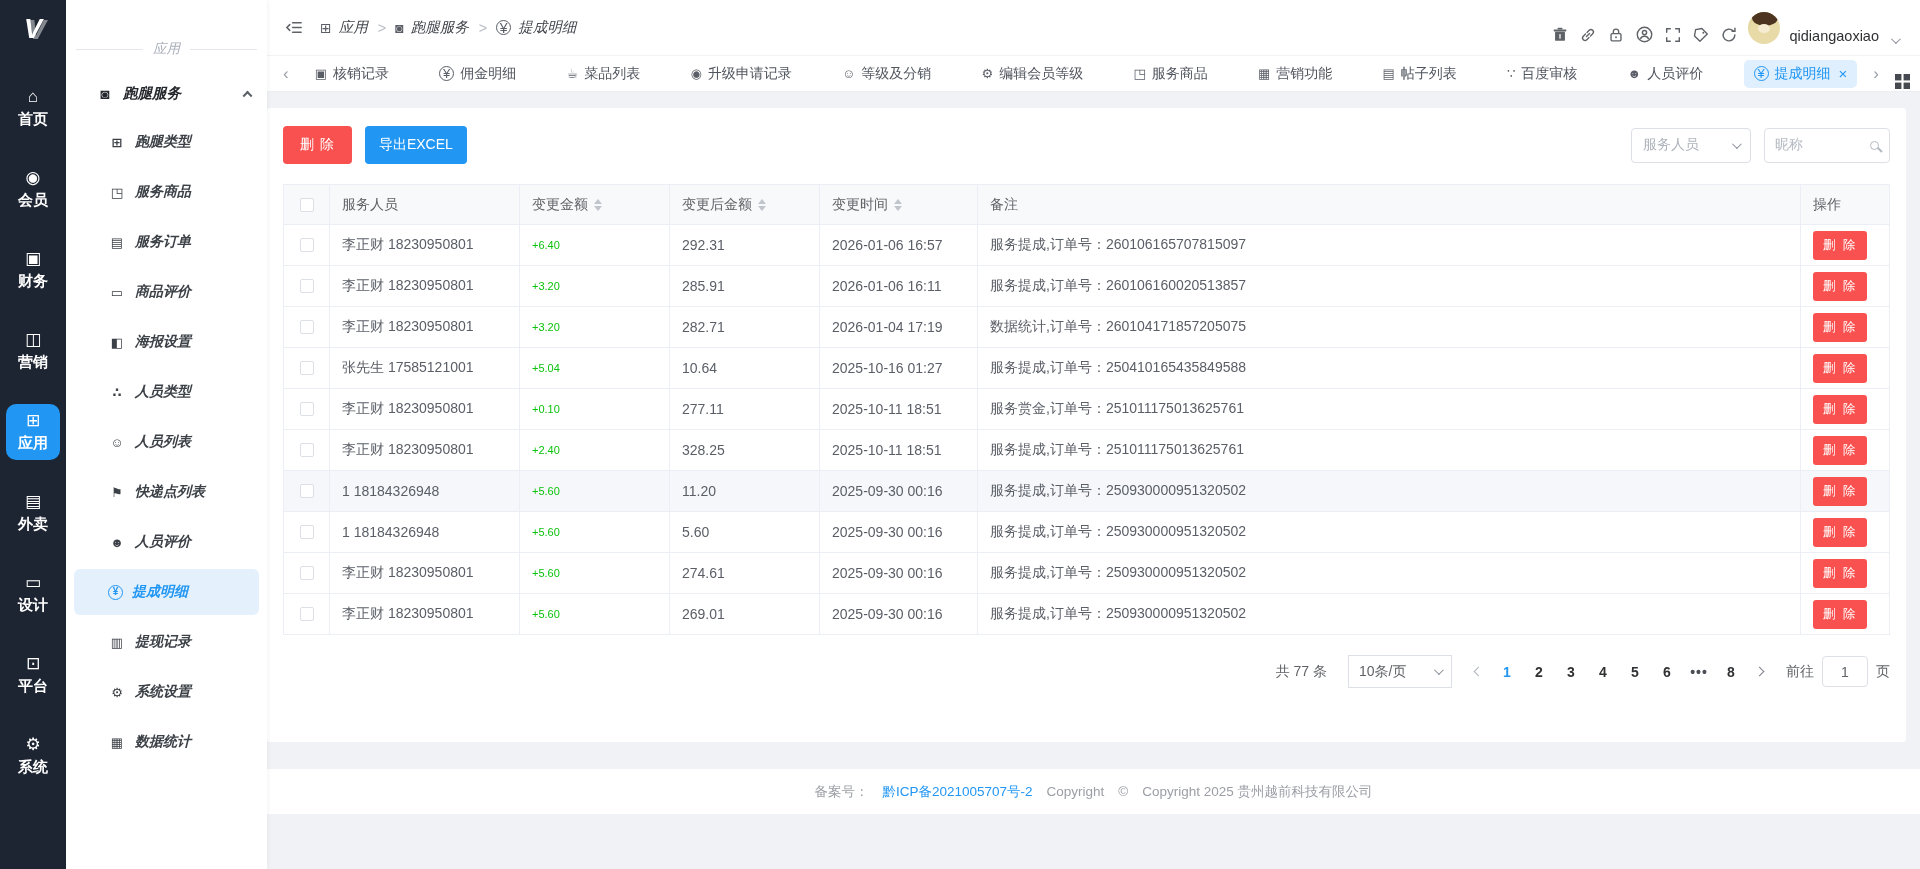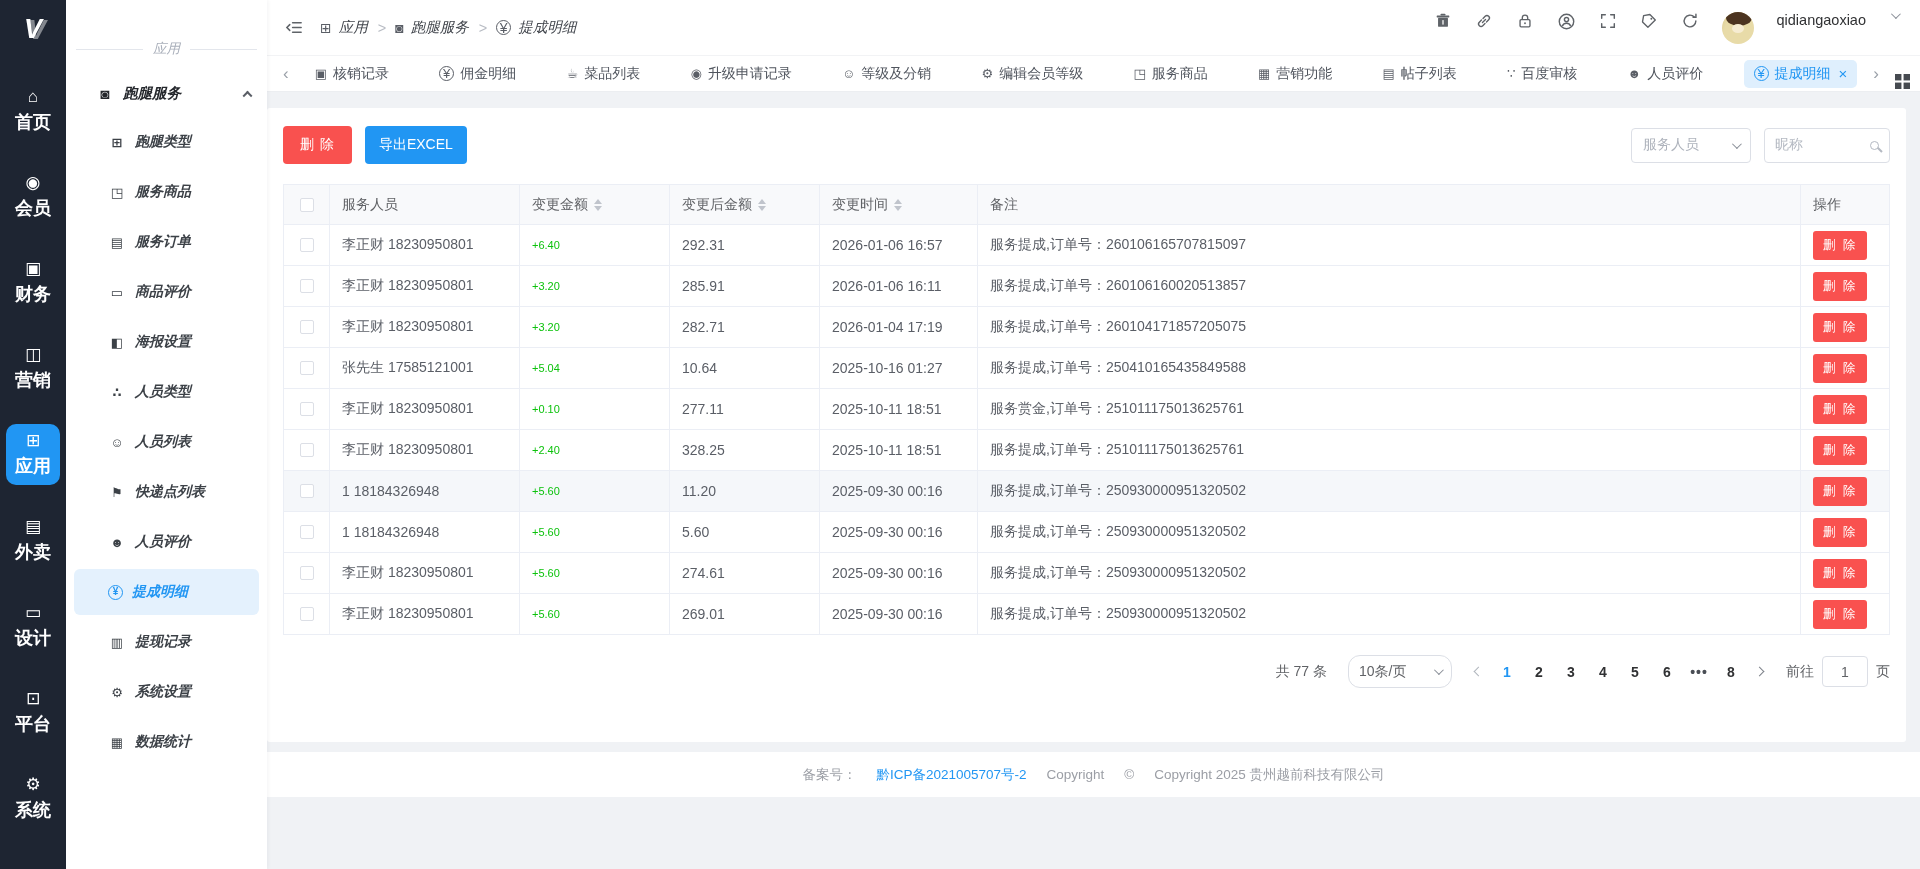--- a/index.html
+++ b/index.html
@@ -19,21 +19,21 @@
   
   .rail{width:66px;background:var(--rail-bg);flex-shrink:0;display:flex;flex-direction:column;align-items:center}
   .logo{height:58px;display:flex;align-items:center;justify-content:center;color:#fff;
         font-size:27px;font-weight:800;font-style:italic;cursor:pointer;
         text-shadow:4px 1px 0 rgba(255,255,255,.45)}
   .rail-nav{display:flex;flex-direction:column;gap:25px;margin-top:22px;width:100%;align-items:center}
   .rail-item{width:54px;padding:8px 0 7px;display:flex;flex-direction:column;align-items:center;gap:5px;
              color:#fff;cursor:pointer;border-radius:10px}
   .rail-item.active{background:var(--primary)}
   .rail-icon{font-size:17px;line-height:1}
-  .rail-label{font-size:18px;font-weight:700}
+  .rail-label{font-size:15px;font-weight:700}
 
   
   .submenu{width:201px;background:#fff;flex-shrink:0;box-shadow:1px 0 4px rgba(0,21,41,.05);padding-top:34px;z-index:2}
   .section-head{display:flex;align-items:center;gap:10px;padding:6px 10px 14px;color:#a9afba;font-size:13.5px;font-style:italic}
   .section-head .line{flex:1;height:1px;background:#e3e6ec}
   .group-head{display:flex;align-items:center;gap:9px;padding:12px 14px 12px 30px;font-size:14.5px;
               font-weight:700;font-style:italic;color:#24272c;cursor:pointer;position:relative}
   .group-head .menu-icon{font-style:normal;font-size:15px}
   .chev-up{position:absolute;right:16px;top:50%;width:7px;height:7px;border:solid #5a5e66;border-width:2px 2px 0 0;
            transform:translateY(-25%) rotate(-45deg)}
@@ -47,21 +47,21 @@
   
   .main{flex:1;display:flex;flex-direction:column;min-width:0}
   .topbar{height:56px;background:#fff;display:flex;align-items:center;padding:0 22px 0 18px;gap:16px;border-bottom:1px solid #f2f3f5}
   .icon-btn{display:inline-flex;align-items:center;justify-content:center;cursor:pointer;color:#5f6368}
   .breadcrumb{display:flex;align-items:center;gap:10px;font-size:14.5px;color:#41454c;font-style:italic}
   .crumb{display:flex;align-items:center;gap:7px;cursor:pointer}
   .crumb .sep{font-style:normal;color:#b8bcc4;margin-right:2px}
   .crumb .sep::before{content:">"}
   .crumb:first-child .sep{display:none}
   .crumb-icon{font-style:normal;font-size:14px;color:#5a5e66}
-  .top-actions{margin-left:auto;display:flex;align-items:flex-start;gap:23px}
+  .top-actions{margin-left:auto;display:flex;align-items:flex-end;gap:10px}
   .avatar{width:32px;height:32px;border-radius:50%;background:radial-gradient(circle at 60% 65%,#e8dba8 0 60%,#d6c487 100%);
           position:relative;overflow:hidden;cursor:pointer;flex-shrink:0}
   .avatar::before{content:"";position:absolute;left:4px;top:-3px;width:26px;height:17px;border-radius:50%;background:#4c3420}
   .avatar::after{content:"";position:absolute;left:10px;top:12px;width:12px;height:9px;border-radius:50%;background:#f6ecd2}
   .username{font-size:14.5px;color:#303133;cursor:pointer}
   .chev-down{width:7px;height:7px;border:solid #8a8f98;border-width:0 1.5px 1.5px 0;transform:rotate(45deg) translateY(-2px);
              display:inline-block;margin-left:2px}
 
   
   .tabbar{height:36px;background:#fff;border-bottom:1px solid #eceef1;display:flex;align-items:center;padding:0 10px 0 14px;gap:14px}
@@ -116,37 +116,37 @@
   .amount{color:var(--green);font-size:11px}
   .sort{display:inline-flex;flex-direction:column;gap:2px;margin-left:6px}
   .sort i{width:0;height:0;border-left:4px solid transparent;border-right:4px solid transparent;display:block}
   .sort .up{border-bottom:5px solid #c0c4cc}
   .sort .down{border-top:5px solid #c0c4cc}
   .btn-row-delete{background:var(--danger);color:#fff;border:none;border-radius:3px;font-size:12.5px;
                   padding:6px 10px;cursor:pointer;letter-spacing:2px;font-family:inherit}
 
   
   .pagination{display:flex;align-items:center;justify-content:flex-end;gap:21px;margin-top:20px;font-size:14px;color:#606266}
-  .page-size{width:104px;height:33px;border:1px solid #dcdfe6;border-radius:12px;display:flex;align-items:center;
+  .page-size{width:104px;height:33px;border:1px solid #dcdfe6;border-radius:0;display:flex;align-items:center;
              justify-content:space-between;padding:0 10px;color:#606266;cursor:pointer;background:#fff}
   .pager{display:flex;align-items:center;gap:6px;margin:0 2px}
   .pg-arrow{width:7px;height:7px;border:solid #b1b6bd;border-width:1.5px 1.5px 0 0;display:inline-block;cursor:pointer}
   .pg-prev{transform:rotate(-135deg);margin-right:6px}
   .pg-next{transform:rotate(45deg);margin-left:6px;border-color:#7d828a}
   .page{min-width:26px;height:28px;display:flex;align-items:center;justify-content:center;cursor:pointer;
         color:#303133;font-weight:600;padding:0 3px}
   .page.active{color:var(--primary)}
   .page.ellipsis{font-weight:700;letter-spacing:1px;color:#4a4e55}
   .goto{display:flex;align-items:center;gap:8px}
   .goto input{width:46px;height:31px;border:1px solid #dcdfe6;border-radius:4px;text-align:center;font-size:14px;
               color:#606266;outline:none;font-family:inherit}
 
   
-  .footer{margin-top:10px;background:#fff;height:45px;display:flex;align-items:center;justify-content:center;
-          gap:20px;font-size:13.5px;color:#9b9ea5}
+  .footer{margin-top:27px;background:#fff;height:45px;display:flex;align-items:center;justify-content:center;
+          gap:14px;font-size:13.5px;color:#9b9ea5}
   .footer .link{color:var(--primary);cursor:pointer}
   svg{display:block}
 </style>
 </head>
 <body>
 
 <div class="app">
 
   <aside class="rail">
     <div class="logo">V</div>
@@ -540,21 +540,21 @@
             <div class="trow">
               <div class="tcell c-check">
                 <span class="checkbox"></span>
               </div>
               <div class="tcell c-name">李正财 18230950801</div>
               <div class="tcell c-amount">
                 <span class="amount">+3.20</span>
               </div>
               <div class="tcell c-after">282.71</div>
               <div class="tcell c-time">2026-01-04 17:19</div>
-              <div class="tcell c-remark">服务提成,订单号：260104171857205075</div>
+              <div class="tcell c-remark">数据统计,订单号：260104171857205075</div>
               <div class="tcell c-action">
                 <button class="btn-row-delete">删 除</button>
               </div>
             </div>
 
             <div class="trow">
               <div class="tcell c-check">
                 <span class="checkbox"></span>
               </div>
               <div class="tcell c-name">张先生 17585121001</div>

